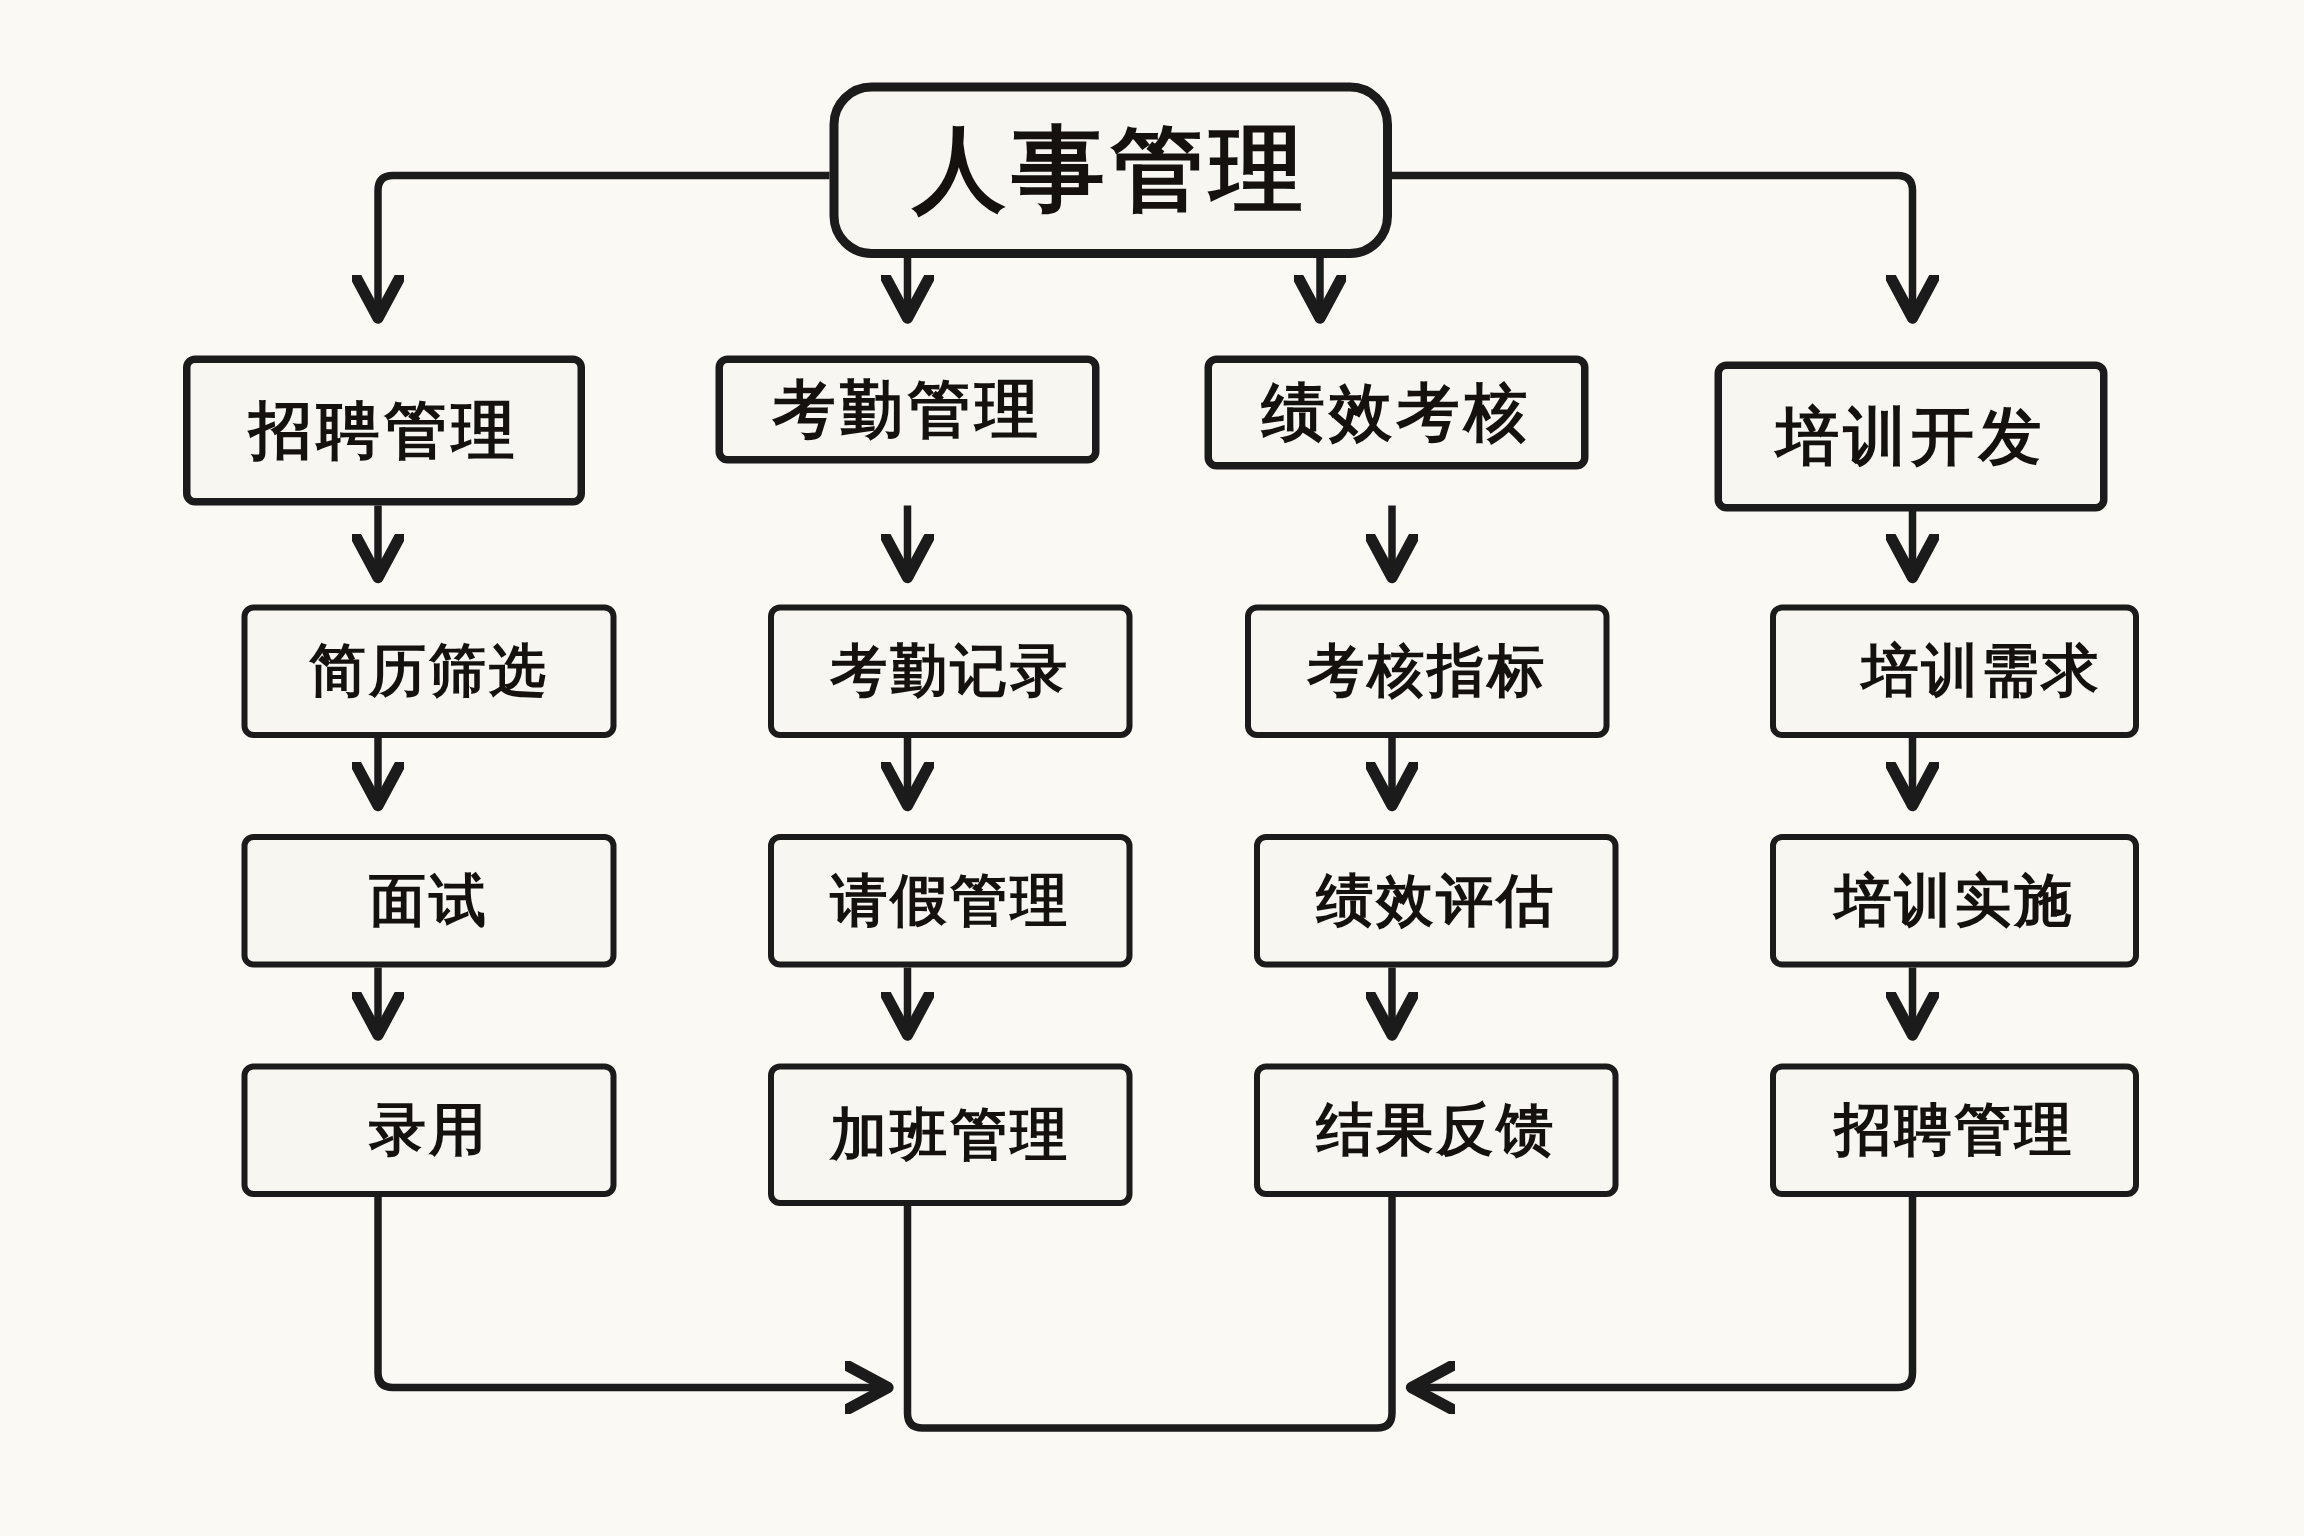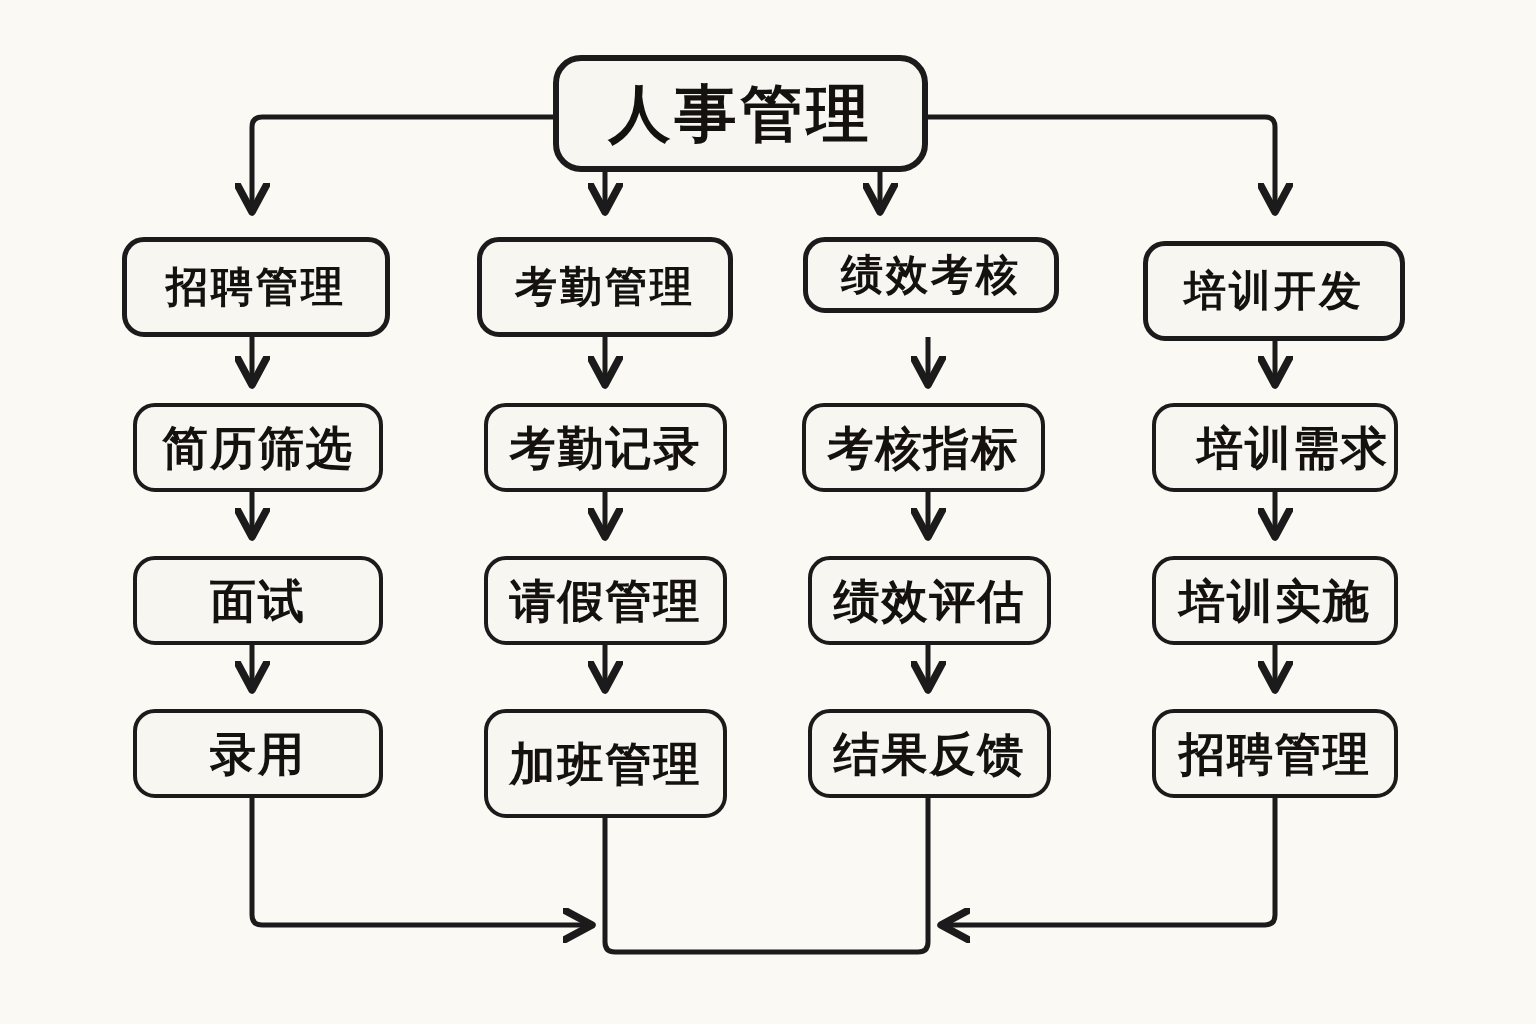--- a/index.html
+++ b/index.html
@@ -27,21 +27,21 @@
     top: 0;
     width: 1536px;
     height: 1024px;
     pointer-events: none;
   }
   .node {
     position: absolute;
     box-sizing: border-box;
     background: #f7f6f1;
     border: 5px solid #1b1b1b;
-    border-radius: 22px;
+    border-radius: 8px;
     display: flex;
     align-items: center;
     justify-content: center;
     text-align: center;
     color: #14110f;
     letter-spacing: 1px;
   }
   .node.root {
     border-width: 6px;
     border-radius: 28px;
@@ -49,24 +49,25 @@
     font-weight: 700;
     letter-spacing: 4px;
   }
   .node.level1 {
     font-size: 42px;
     font-weight: 700;
     letter-spacing: 3px;
     border-width: 5px;
   }
   .node.level2 {
-    font-size: 46px;
+    font-size: 38px;
     font-weight: 700;
     letter-spacing: 2px;
     border-width: 4px;
+    margin-left: 28px;
   }
   .node-label {
     display: block;
     white-space: nowrap;
     line-height: 1;
   }
 </style>
 </head>
 <body>
 
@@ -123,30 +124,30 @@
   <div class="node level2" style="left:133px; top:403px; width:250px; height:89px;">
     <span class="node-label">简历筛选</span>
   </div>
   <div class="node level2" style="left:133px; top:556px; width:250px; height:89px;">
     <span class="node-label">面试</span>
   </div>
   <div class="node level2" style="left:133px; top:709px; width:250px; height:89px;">
     <span class="node-label">录用</span>
   </div>
 
-  <div class="node level1" style="left:477px; top:237px; width:256px; height:100px;">
+  <div class="node level1" style="left:477px; top:237px; width:256px; height:72px;">
     <span class="node-label">考勤管理</span>
   </div>
   <div class="node level2" style="left:484px; top:403px; width:243px; height:89px;">
     <span class="node-label">考勤记录</span>
   </div>
   <div class="node level2" style="left:484px; top:556px; width:243px; height:89px;">
     <span class="node-label">请假管理</span>
   </div>
-  <div class="node level2" style="left:484px; top:709px; width:243px; height:109px;">
+  <div class="node level2" style="left:484px; top:709px; width:243px; height:95px;">
     <span class="node-label">加班管理</span>
   </div>
 
   <div class="node level1" style="left:803px; top:237px; width:256px; height:76px;">
     <span class="node-label">绩效考核</span>
   </div>
   <div class="node level2" style="left:802px; top:403px; width:243px; height:89px;">
     <span class="node-label">考核指标</span>
   </div>
   <div class="node level2" style="left:808px; top:556px; width:243px; height:89px;align-items:center;">

